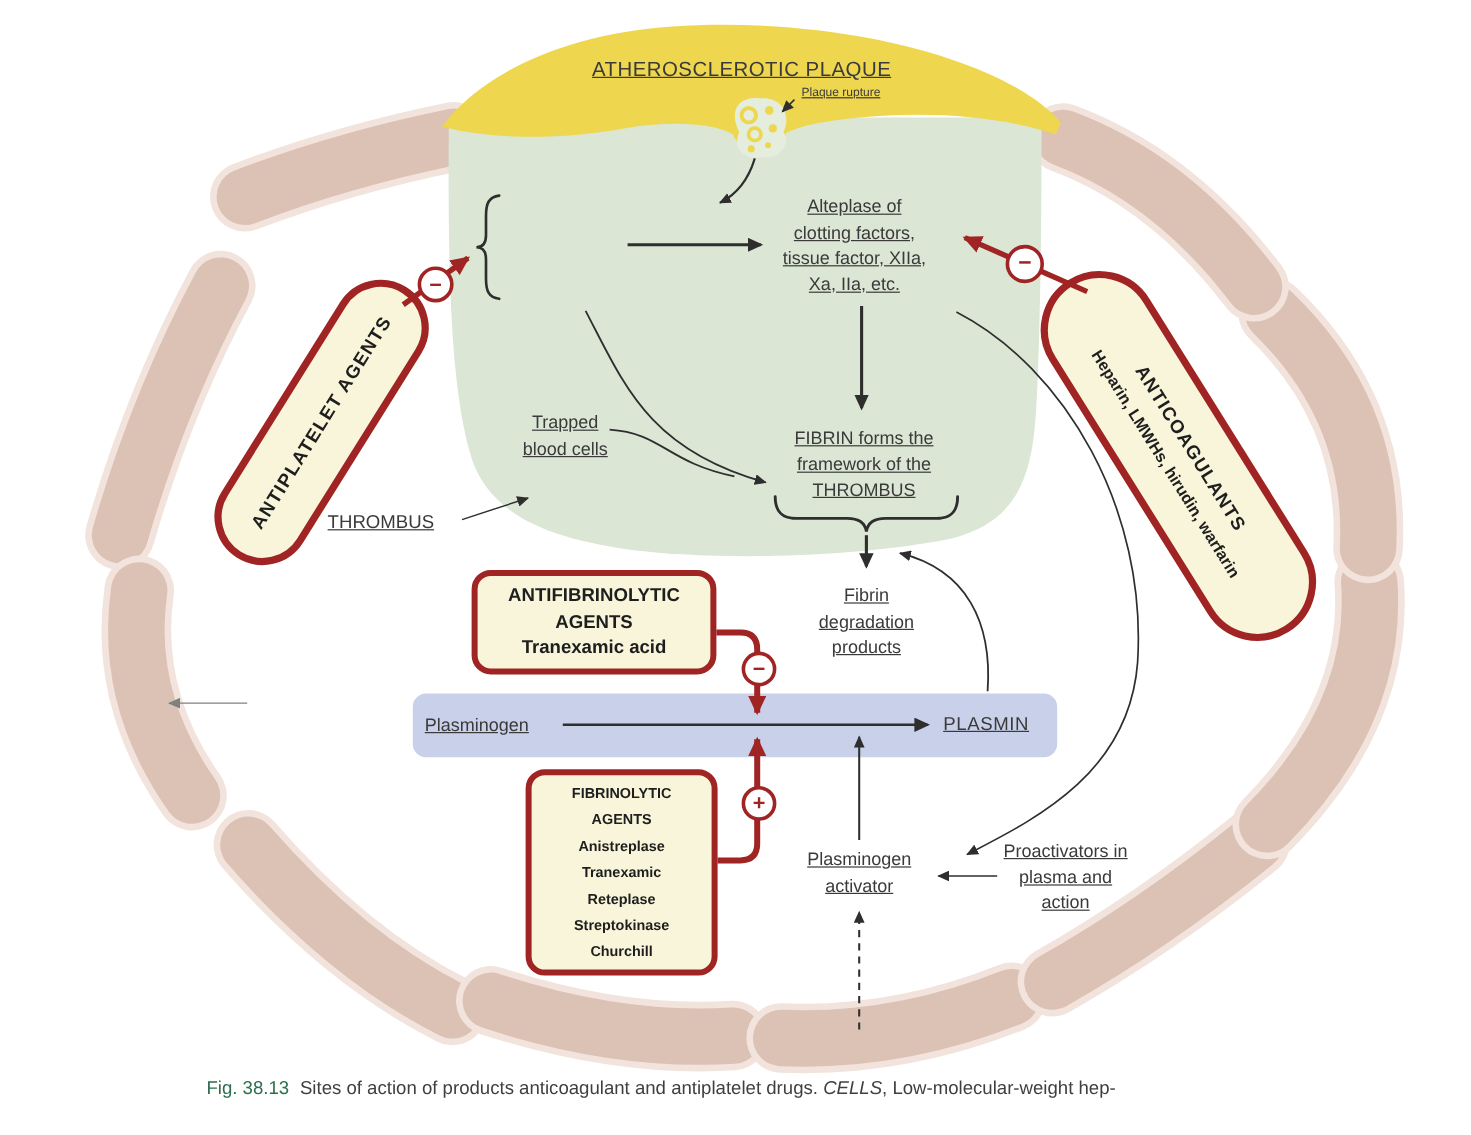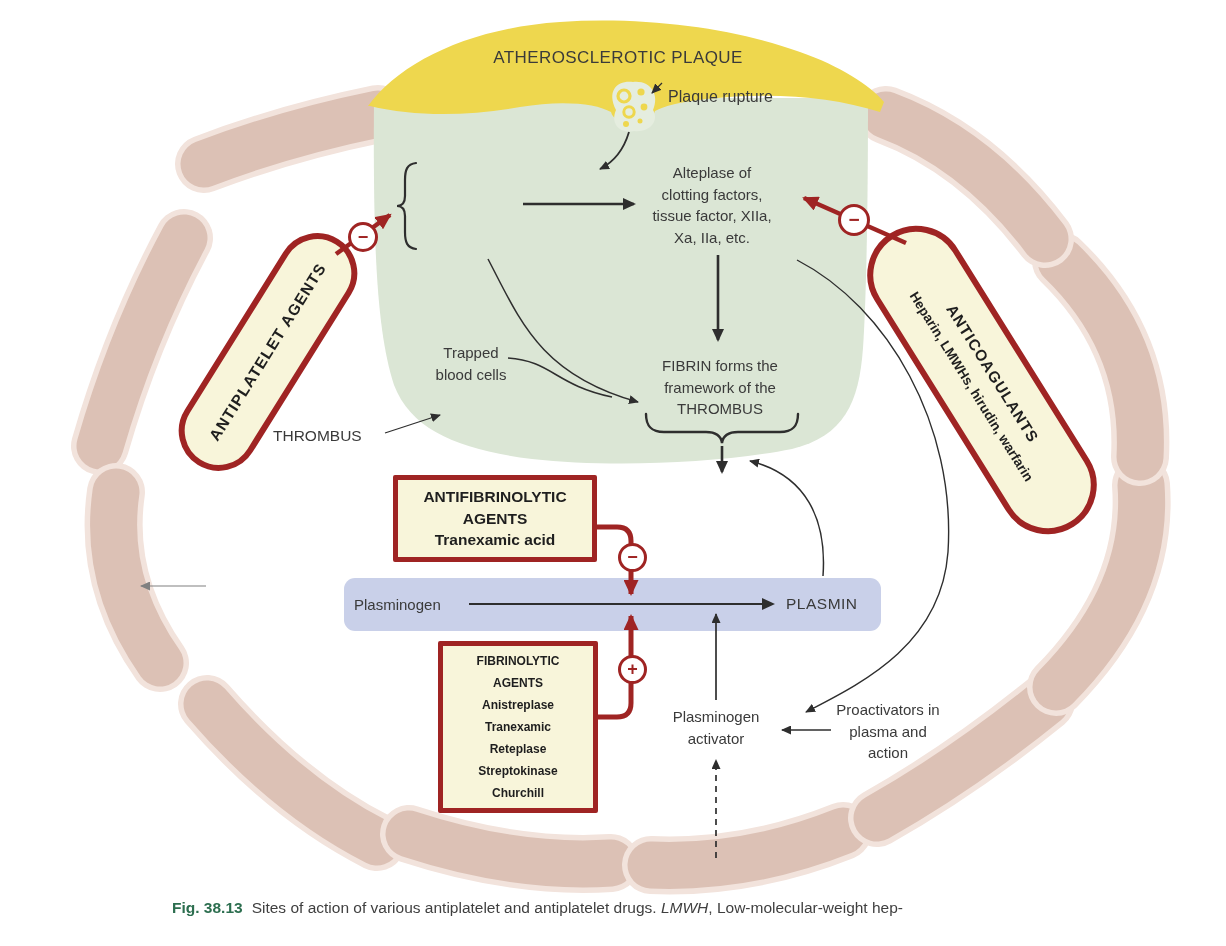--- a/index.html
+++ b/index.html
@@ -3,31 +3,31 @@
 <meta charset="utf-8">
 <style>
   html,body{margin:0;padding:0;background:#ffffff;}
   #fig{position:relative;width:1226px;height:946px;background:#ffffff;overflow:hidden;
        font-family:"Liberation Sans", sans-serif;color:#3a3a3a;}
   #art{position:absolute;left:0;top:0;z-index:1;}
   .halo{fill:none;stroke:#f2e3dc;stroke-width:58;stroke-linecap:round;}
   .pink{fill:none;stroke:#dcc1b5;stroke-width:47;stroke-linecap:round;}
   .blk{stroke:#2e2e2e;fill:none;}
   .redln{stroke:#9f2423;fill:none;}
-  .lbl{position:absolute;z-index:2;white-space:nowrap;color:#3a3a3a;}
+  .lbl{position:absolute;z-index:2;white-space:nowrap;color:#3a3a3a;text-decoration:underline;}
   .ctr{transform:translateX(-50%);text-align:center;}
   .lines{font-size:15px;line-height:21.5px;}
-  .box{position:absolute;z-index:2;background:#f8f5da;border:5px solid #9f2423;border-radius:2px;
+  .box{position:absolute;z-index:2;background:#f8f5da;border:5px solid #9f2423;border-radius:16px;
        display:flex;flex-direction:column;align-items:center;justify-content:center;
        font-weight:bold;text-align:center;color:#1e1e1e;}
   .sign{position:absolute;z-index:3;background:#ffffff;border:3px solid #9f2423;border-radius:50%;
         color:#9f2423;font-weight:bold;display:flex;align-items:center;justify-content:center;}
   #caption{position:absolute;left:157px;top:897px;width:950px;z-index:2;
            font-size:15.5px;line-height:22px;color:#3f3f3f;}
-  #caption .fig{color:#2c6e4f;font-weight:bold;margin-right:9px;}
+  #caption .fig{color:#2c6e4f;font-weight:normal;margin-right:9px;}
   .cap-line1{padding-left:15px;}
   .svgtext{font-family:"Liberation Sans", sans-serif;font-weight:bold;fill:#1e1e1e;}
 </style>
 </head>
 <body>
 
 <div id="fig">
 
   <svg id="art" width="1226" height="946" viewBox="0 0 1226 946">
     <defs>
@@ -157,21 +157,21 @@
     <path class="redln" stroke-width="5" d="M 598 717 L 617 717 Q 631 717 631 703 L 631 616" marker-end="url(#mRed)"></path>
   </svg>
 
   <div class="sign" style="left:348px;top:222px;width:24px;height:24px;font-size:18px;">−</div>
   <div class="sign" style="left:838px;top:204px;width:26px;height:26px;font-size:19px;">−</div>
   <div class="sign" style="left:618px;top:543px;width:23px;height:23px;font-size:18px;">−</div>
   <div class="sign" style="left:618px;top:655px;width:23px;height:23px;font-size:18px;">+</div>
 
   <div class="lbl ctr" style="left:618px;top:48px;font-size:17px;letter-spacing:0.4px;">ATHEROSCLEROTIC PLAQUE</div>
 
-  <div class="lbl" style="left:668px;top:88px;font-size:16px;">Plaque rupture</div>
+  <div class="lbl" style="left:668px;top:72px;font-size:10px;">Plaque rupture</div>
 
 
   <div class="lbl ctr lines" style="left:712px;top:162px;">
     <div>Alteplase of</div>
     <div>clotting factors,</div>
     <div>tissue factor, XIIa,</div>
     <div>Xa, IIa, etc.</div>
   </div>
 
   <div class="lbl ctr lines" style="left:471px;top:342px;">
@@ -180,20 +180,25 @@
   </div>
 
   <div class="lbl ctr lines" style="left:720px;top:355px;">
     <div>FIBRIN forms the</div>
     <div>framework of the</div>
     <div>THROMBUS</div>
   </div>
 
   <div class="lbl" style="left:273px;top:427px;font-size:15.5px;">THROMBUS</div>
 
+  <div class="lbl ctr lines" style="left:722px;top:486px;">
+    <div>Fibrin</div>
+    <div>degradation</div>
+    <div>products</div>
+  </div>
 
 
   <div class="lbl" style="left:354px;top:596px;font-size:15px;">Plasminogen</div>
 
   <div class="lbl" style="left:786px;top:595px;font-size:15.5px;letter-spacing:0.5px;">PLASMIN</div>
 
   <div class="lbl ctr lines" style="left:716px;top:706px;">
     <div>Plasminogen</div>
     <div>activator</div>
   </div>
@@ -215,17 +220,17 @@
     <div>AGENTS</div>
     <div>Anistreplase</div>
     <div>Tranexamic</div>
     <div>Reteplase</div>
     <div>Streptokinase</div>
     <div>Churchill</div>
   </div>
 
   <div id="caption">
     <div class="cap-line1">
-      <span class="fig">Fig. 38.13</span><span>Sites of action of various antiplatelet and antiplatelet drugs. </span><i>LMWH</i><span>, Low-molecular-weight hep-</span>
+      <span class="fig">Fig. 38.13</span><span>Sites of action of products anticoagulant and antiplatelet drugs. </span><i>CELLS</i><span>, Low-molecular-weight hep-</span>
     </div>
   </div>
 
 </div>
 
 </body></html>

